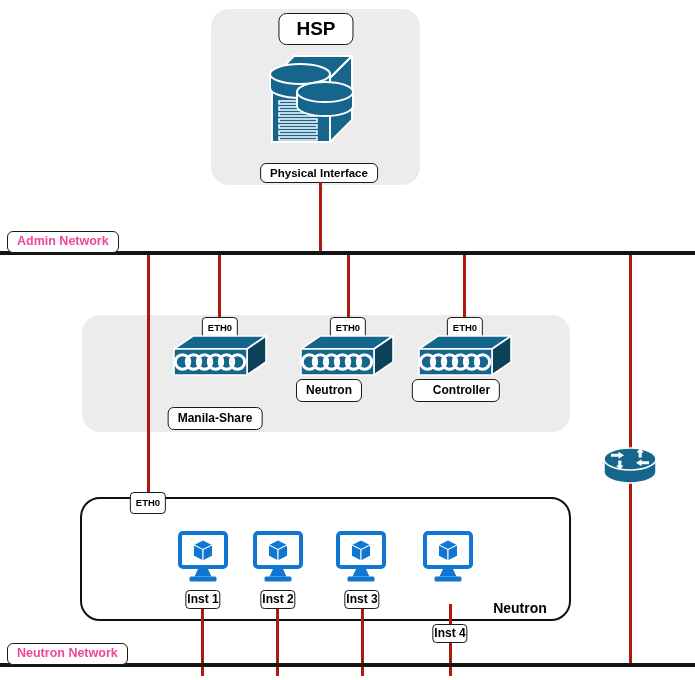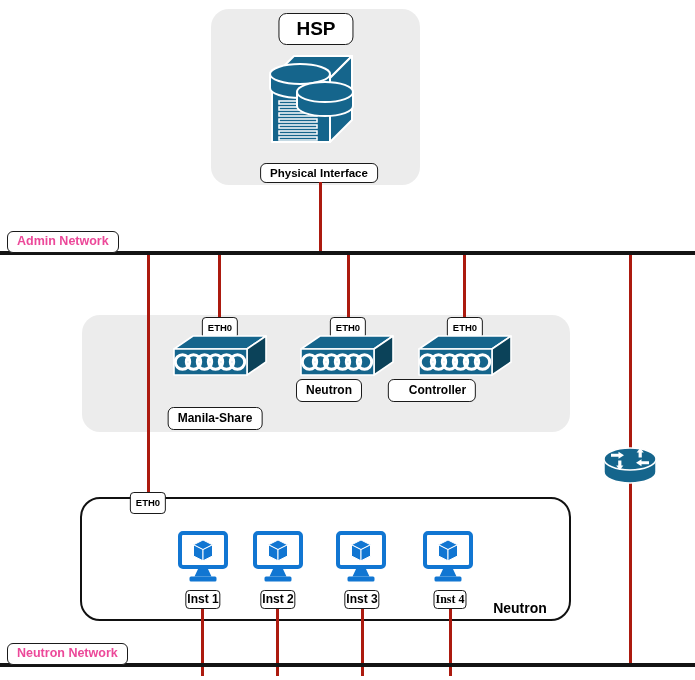--- a/index.html
+++ b/index.html
@@ -127,21 +127,21 @@
     </g>
     <g stroke="#fff" stroke-width="3" fill="none">
       <circle cx="9.5" cy="27" r="7.2"></circle>
         <circle cx="20.5" cy="27" r="7.2"></circle>
       <circle cx="31.5" cy="27" r="7.2"></circle>
         <circle cx="42.5" cy="27" r="7.2"></circle>
       <circle cx="53.5" cy="27" r="7.2"></circle>
         <circle cx="64.5" cy="27" r="7.2"></circle>
     </g>
   </svg>
-  <div class="lbl fs-name" style="left:432px;top:379px;padding-left:20px;">Controller</div>
+  <div class="lbl fs-name" style="left:456px;top:379px;padding-left:20px;">Controller</div>
 
   <svg class="icon" style="left:602px;top:446px;" width="56" height="40" viewBox="0 0 56 40">
     <g stroke="#fff" stroke-width="1.5" fill="var(--node-teal)">
       <path d="M2,13 L2,26 A26,11 0 0 0 54,26 L54,13"></path>
       <ellipse cx="28" cy="13" rx="26" ry="11"></ellipse>
     </g>
     <g fill="#fff">
       <polygon points="9,7.8 16.5,7.8 16.5,5.8 22,9.3 16.5,12.8 16.5,10.8 9,10.8"></polygon>
       <polygon points="47,15.2 39.5,15.2 39.5,13.2 34,16.7 39.5,20.2 39.5,18.2 47,18.2"></polygon>
       <polygon points="36.6,11.5 36.6,6.5 34.6,6.5 38.2,2 41.8,6.5 39.8,6.5 39.8,11.5"></polygon>
@@ -195,20 +195,20 @@
   </svg>
 
   <div class="vred" style="left:200.5px;top:604px;height:72px;"></div>
   <div class="vred" style="left:275.5px;top:604px;height:72px;"></div>
   <div class="vred" style="left:360.5px;top:604px;height:72px;"></div>
   <div class="vred" style="left:448.5px;top:604px;height:72px;"></div>
 
   <div class="lbl fs-inst" style="left:203px;top:590px;">Inst 1</div>
   <div class="lbl fs-inst" style="left:278px;top:590px;">Inst 2</div>
   <div class="lbl fs-inst" style="left:362px;top:590px;">Inst 3</div>
-  <div class="lbl fs-inst" style="left:450px;top:590px;font-family:Liberation Serif, serif;">Inst 4</div>
+  <div class="lbl fs-inst" style="left:450px;top:624px;">Inst 4</div>
 
   <div class="plain-label" style="left:520px;top:600px;">Neutron</div>
 
   <div class="bus" style="top:663px;"></div>
   <div class="lbl-left fs-net" style="left:7px;top:643px;">Neutron Network</div>
 
 </div>
 
 </body></html>

